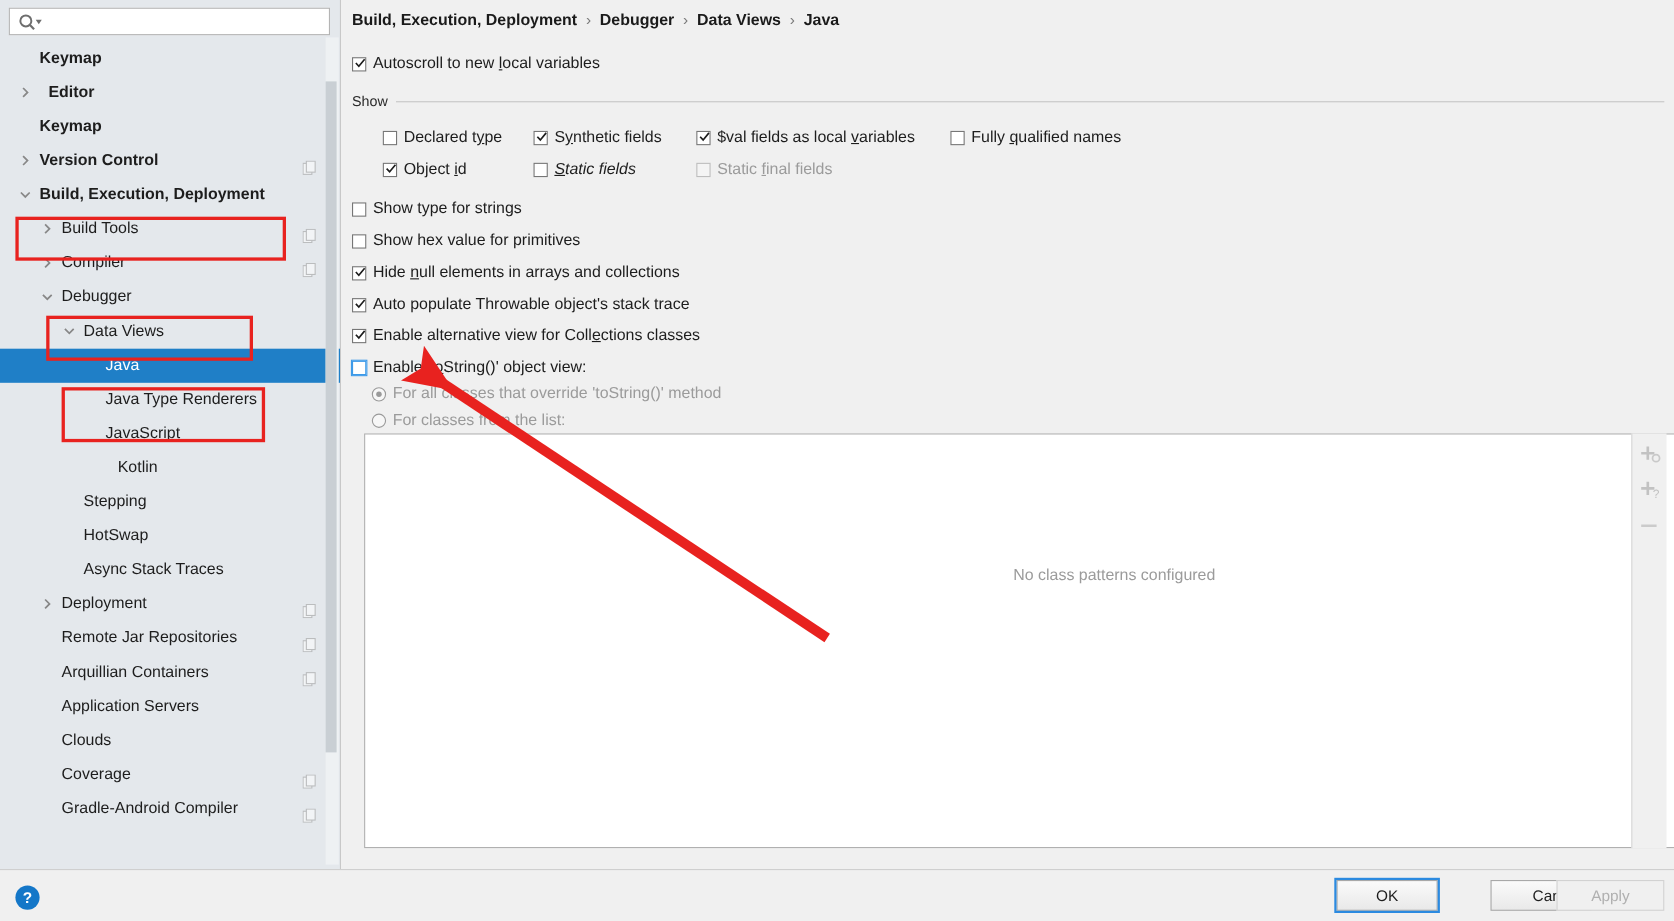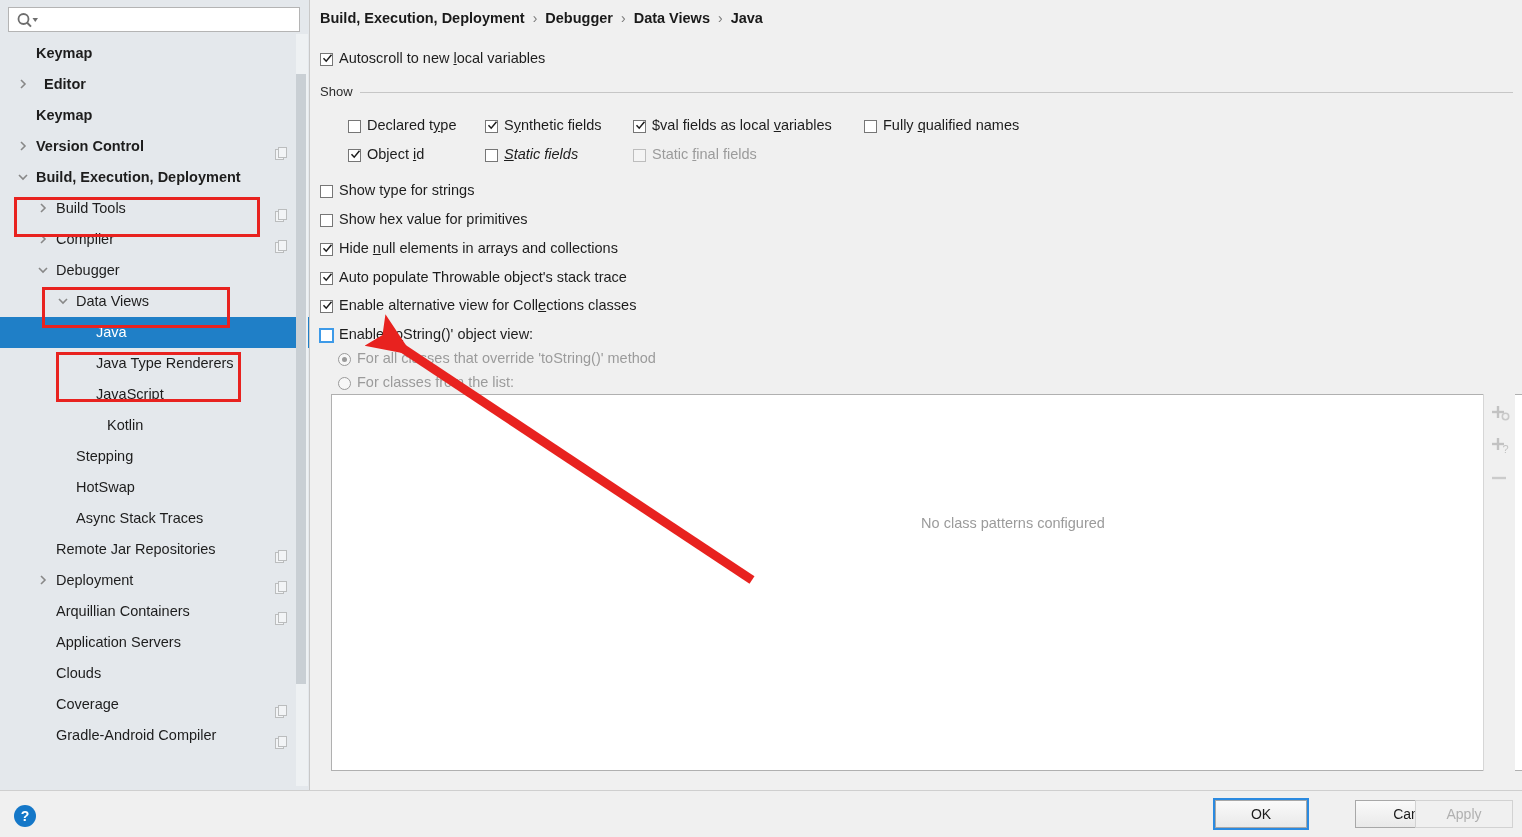--- a/index.html
+++ b/index.html
@@ -400,33 +400,33 @@
         <div class="tree-row">
           <span class="tree-label" style="left: 76px;">Stepping</span>
         </div>
         <div class="tree-row">
           <span class="tree-label" style="left: 76px;">HotSwap</span>
         </div>
         <div class="tree-row">
           <span class="tree-label" style="left: 76px;">Async Stack Traces</span>
         </div>
         <div class="tree-row">
+          <span class="arrow" style="left: 38px;">
+            <svg width="10" height="10" viewBox="0 0 10 10">
+              <polyline points="3,1 7,5 3,9" fill="none" stroke="#888" stroke-width="1.6"></polyline>
+            </svg>
+          </span>
+          <span class="tree-label" style="left: 56px;">Deployment</span>
+          <span class="copy-ico"><svg width="13" height="13" viewBox="0 0 13 13">
+              <rect x="0.5" y="2.5" width="8" height="10" fill="#fff" stroke="#9a9a9a"></rect>
+              <rect x="3.5" y="0.5" width="8" height="10" fill="#fff" stroke="#9a9a9a"></rect>
+            </svg></span>
+        </div>
+        <div class="tree-row">
           <span class="tree-label" style="left: 56px;">Remote Jar Repositories</span>
-          <span class="copy-ico"><svg width="13" height="13" viewBox="0 0 13 13">
-              <rect x="0.5" y="2.5" width="8" height="10" fill="#fff" stroke="#9a9a9a"></rect>
-              <rect x="3.5" y="0.5" width="8" height="10" fill="#fff" stroke="#9a9a9a"></rect>
-            </svg></span>
-        </div>
-        <div class="tree-row">
-          <span class="arrow" style="left: 38px;">
-            <svg width="10" height="10" viewBox="0 0 10 10">
-              <polyline points="3,1 7,5 3,9" fill="none" stroke="#888" stroke-width="1.6"></polyline>
-            </svg>
-          </span>
-          <span class="tree-label" style="left: 56px;">Deployment</span>
           <span class="copy-ico"><svg width="13" height="13" viewBox="0 0 13 13">
               <rect x="0.5" y="2.5" width="8" height="10" fill="#fff" stroke="#9a9a9a"></rect>
               <rect x="3.5" y="0.5" width="8" height="10" fill="#fff" stroke="#9a9a9a"></rect>
             </svg></span>
         </div>
         <div class="tree-row">
           <span class="tree-label" style="left: 56px;">Arquillian Containers</span>
           <span class="copy-ico"><svg width="13" height="13" viewBox="0 0 13 13">
               <rect x="0.5" y="2.5" width="8" height="10" fill="#fff" stroke="#9a9a9a"></rect>
               <rect x="3.5" y="0.5" width="8" height="10" fill="#fff" stroke="#9a9a9a"></rect>

